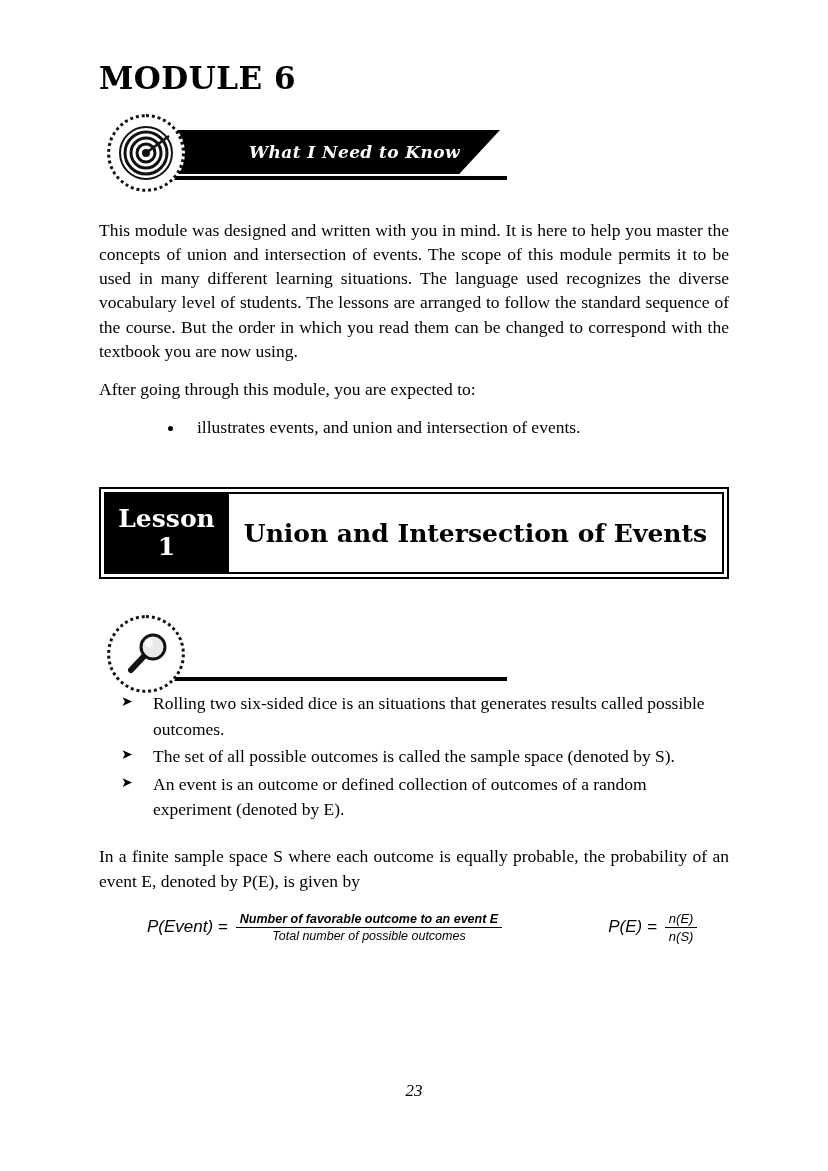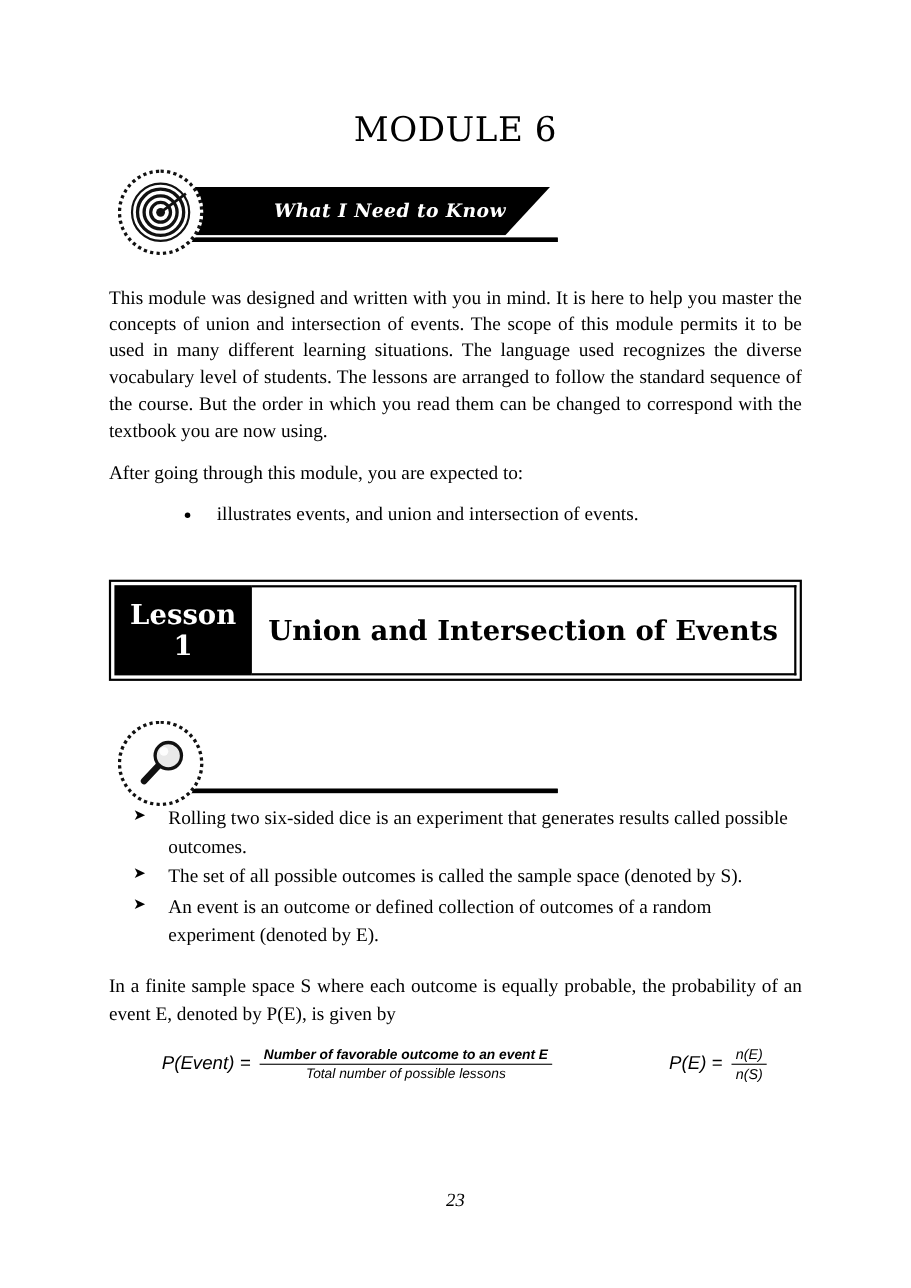--- a/index.html
+++ b/index.html
@@ -24,27 +24,26 @@
   }
   .content {
     position: absolute;
     left: 99px;
     top: 0;
     width: 630px;
   }
 
   
   .module-title {
-    text-align: center;
-    font-family: "DejaVu Serif", serif;
-    font-weight: normal;
+    font-family: "DejaVu Serif", serif;
+    font-weight: bold;
     font-size: 31px;
     letter-spacing: 0.5px;
     margin: 0;
-    padding-top: 100px;
+    padding-top: 60px;
   }
 
   
   .banner {
     position: relative;
     height: 76px;
     margin-top: 18px;
   }
   .banner .bar {
     position: absolute;
@@ -305,33 +304,33 @@
             <line x1="14" y1="45" x2="30" y2="28" stroke="#111" stroke-width="6" stroke-linecap="round"></line>
             <circle cx="36" cy="22" r="12" fill="#e9e9e9" stroke="#111" stroke-width="3"></circle>
             <circle cx="32" cy="18" r="4" fill="#ffffff" opacity="0.9"></circle>
           </svg>
         </div>
       </div>
     </div>
 
 
     <ul class="arrow-list">
-      <li>Rolling two six-sided dice is an experiment that generates results called possible outcomes.</li>
+      <li>Rolling two six-sided dice is an situations that generates results called possible outcomes.</li>
       <li>The set of all possible outcomes is called the sample space (denoted by S).</li>
       <li>An event is an outcome or defined collection of outcomes of a random experiment (denoted by E).</li>
     </ul>
 
     <p class="body-text after-list">In a finite sample space S where each outcome is equally probable, the probability of an event E, denoted by P(E), is given by</p>
 
     <div class="formula-row">
       <div class="formula-left">
         <span>P(Event)  =</span>
         <span class="frac">
           <span class="num">Number of favorable outcome to an event E</span>
-          <span class="den">Total number of possible lessons</span>
+          <span class="den">Total number of possible outcomes</span>
         </span>
       </div>
       <div class="formula-right">
         <span>P(E) =</span>
         <span class="frac frac-small">
           <span class="num">n(E)</span>
           <span class="den">n(S)</span>
         </span>
       </div>
     </div>

